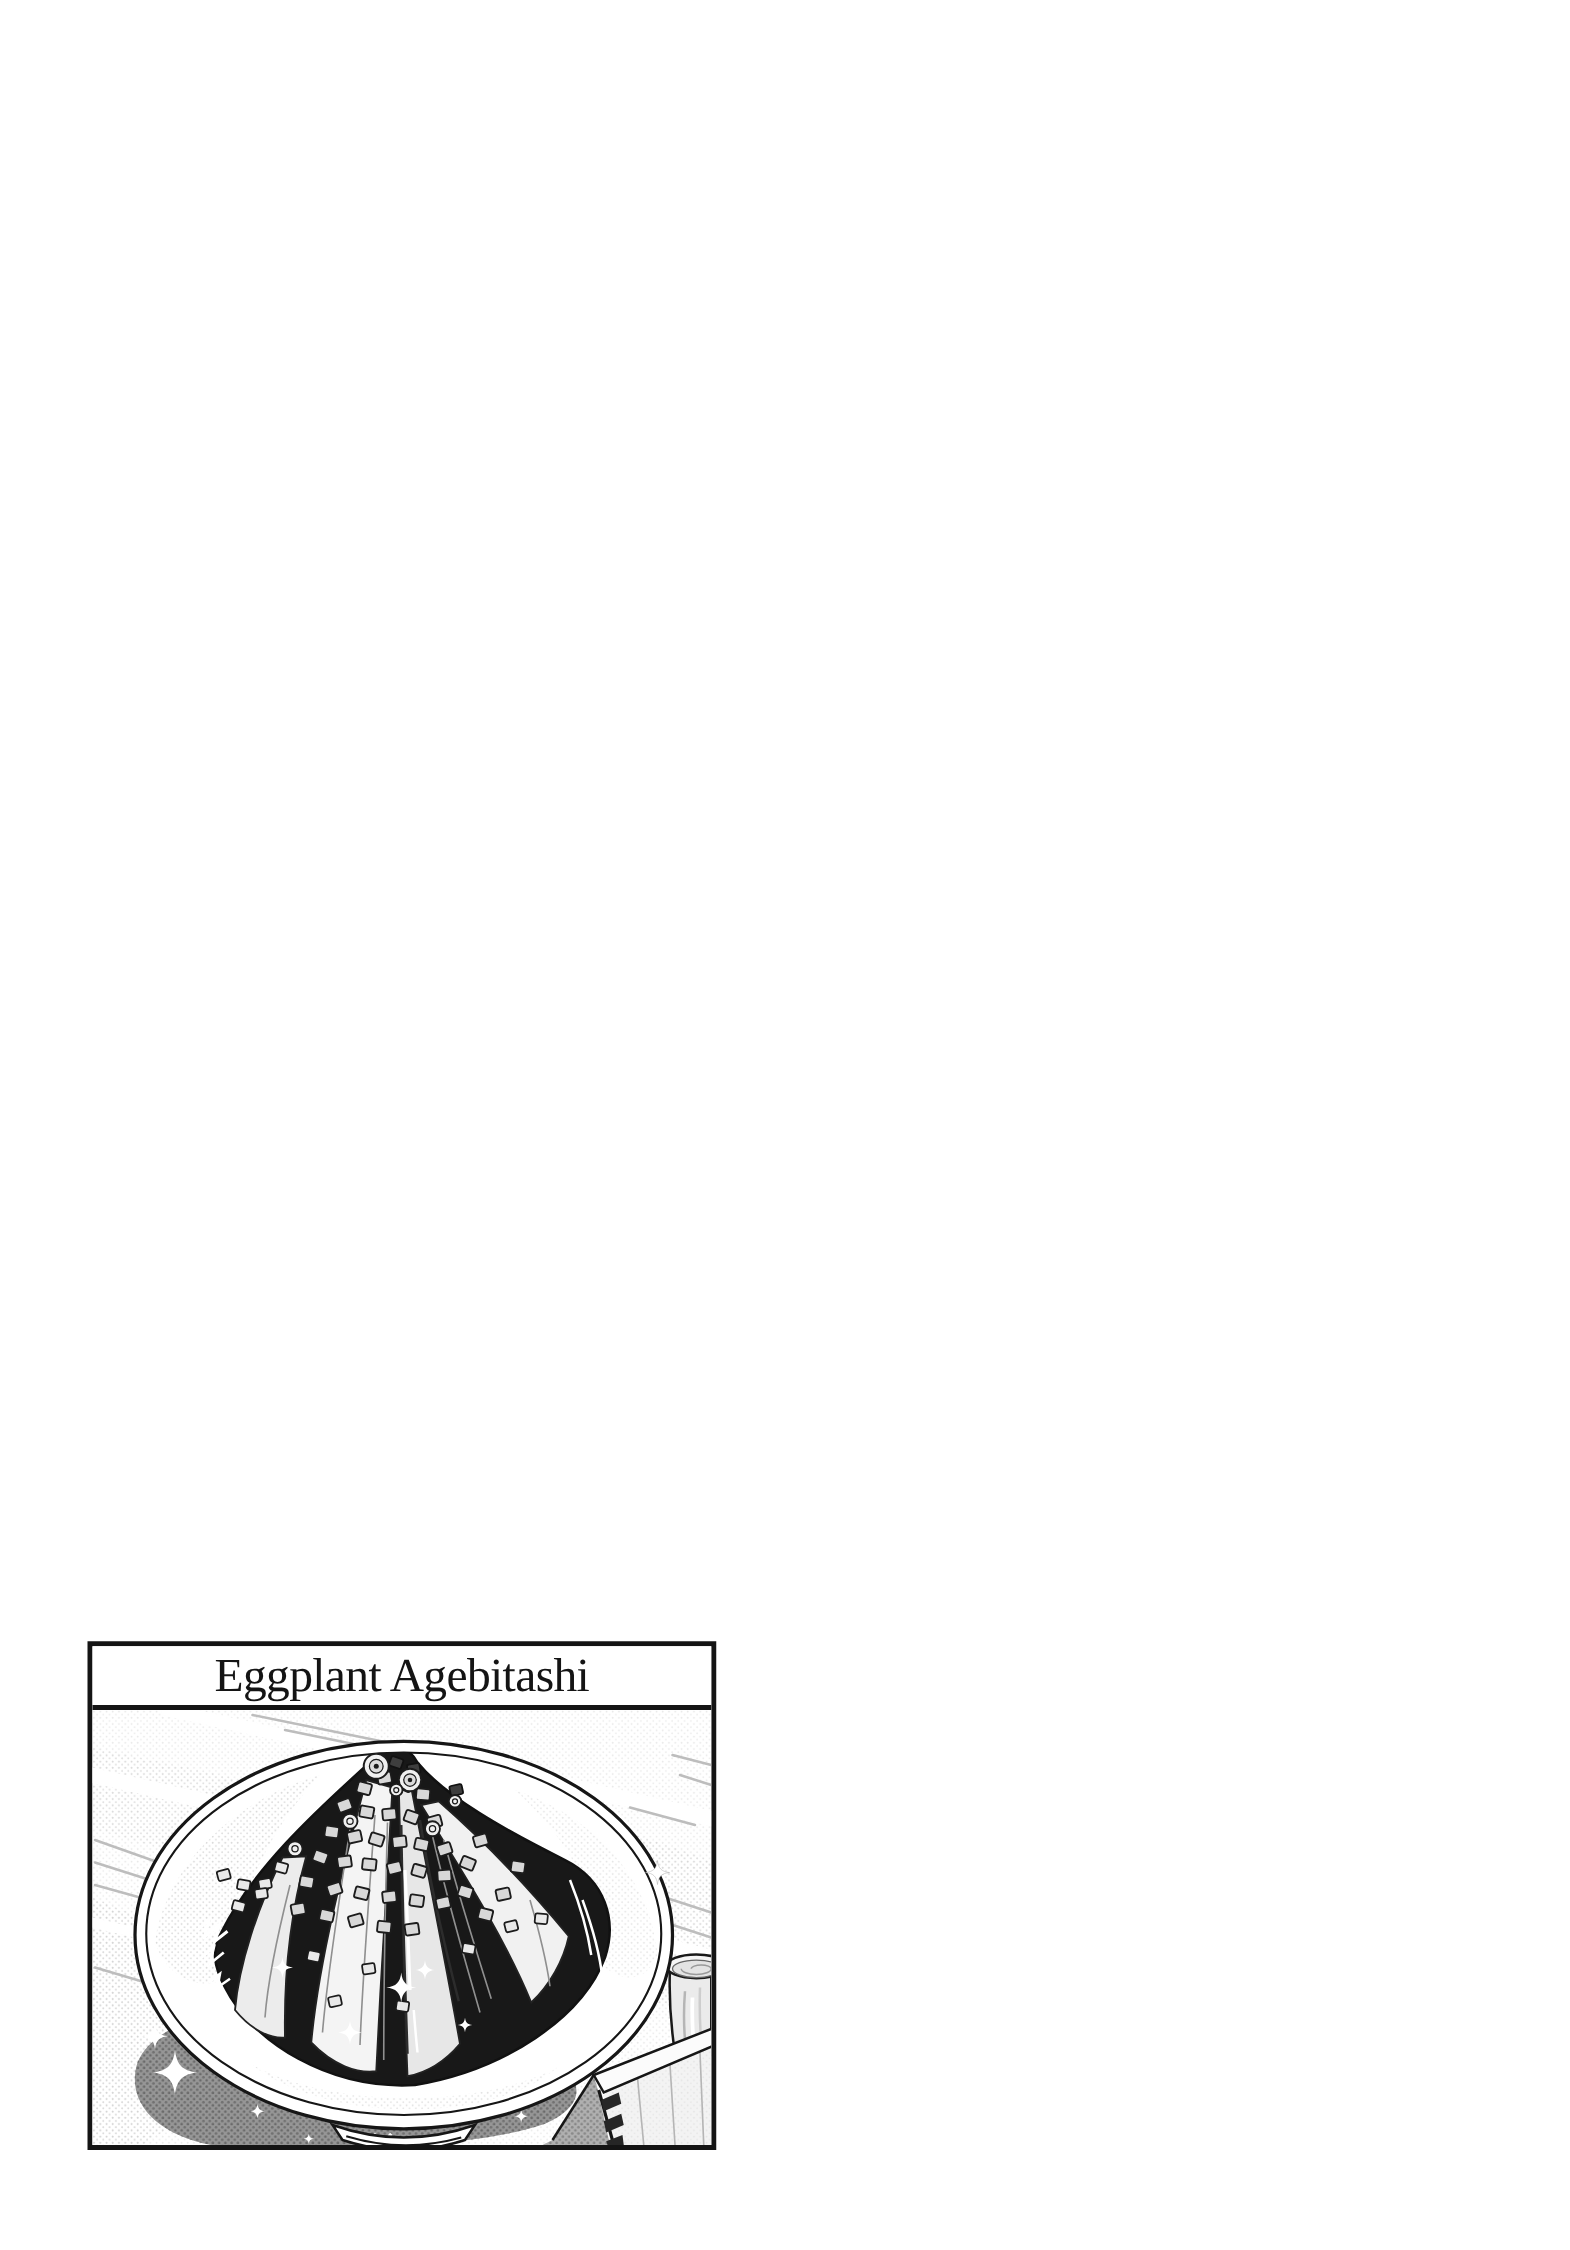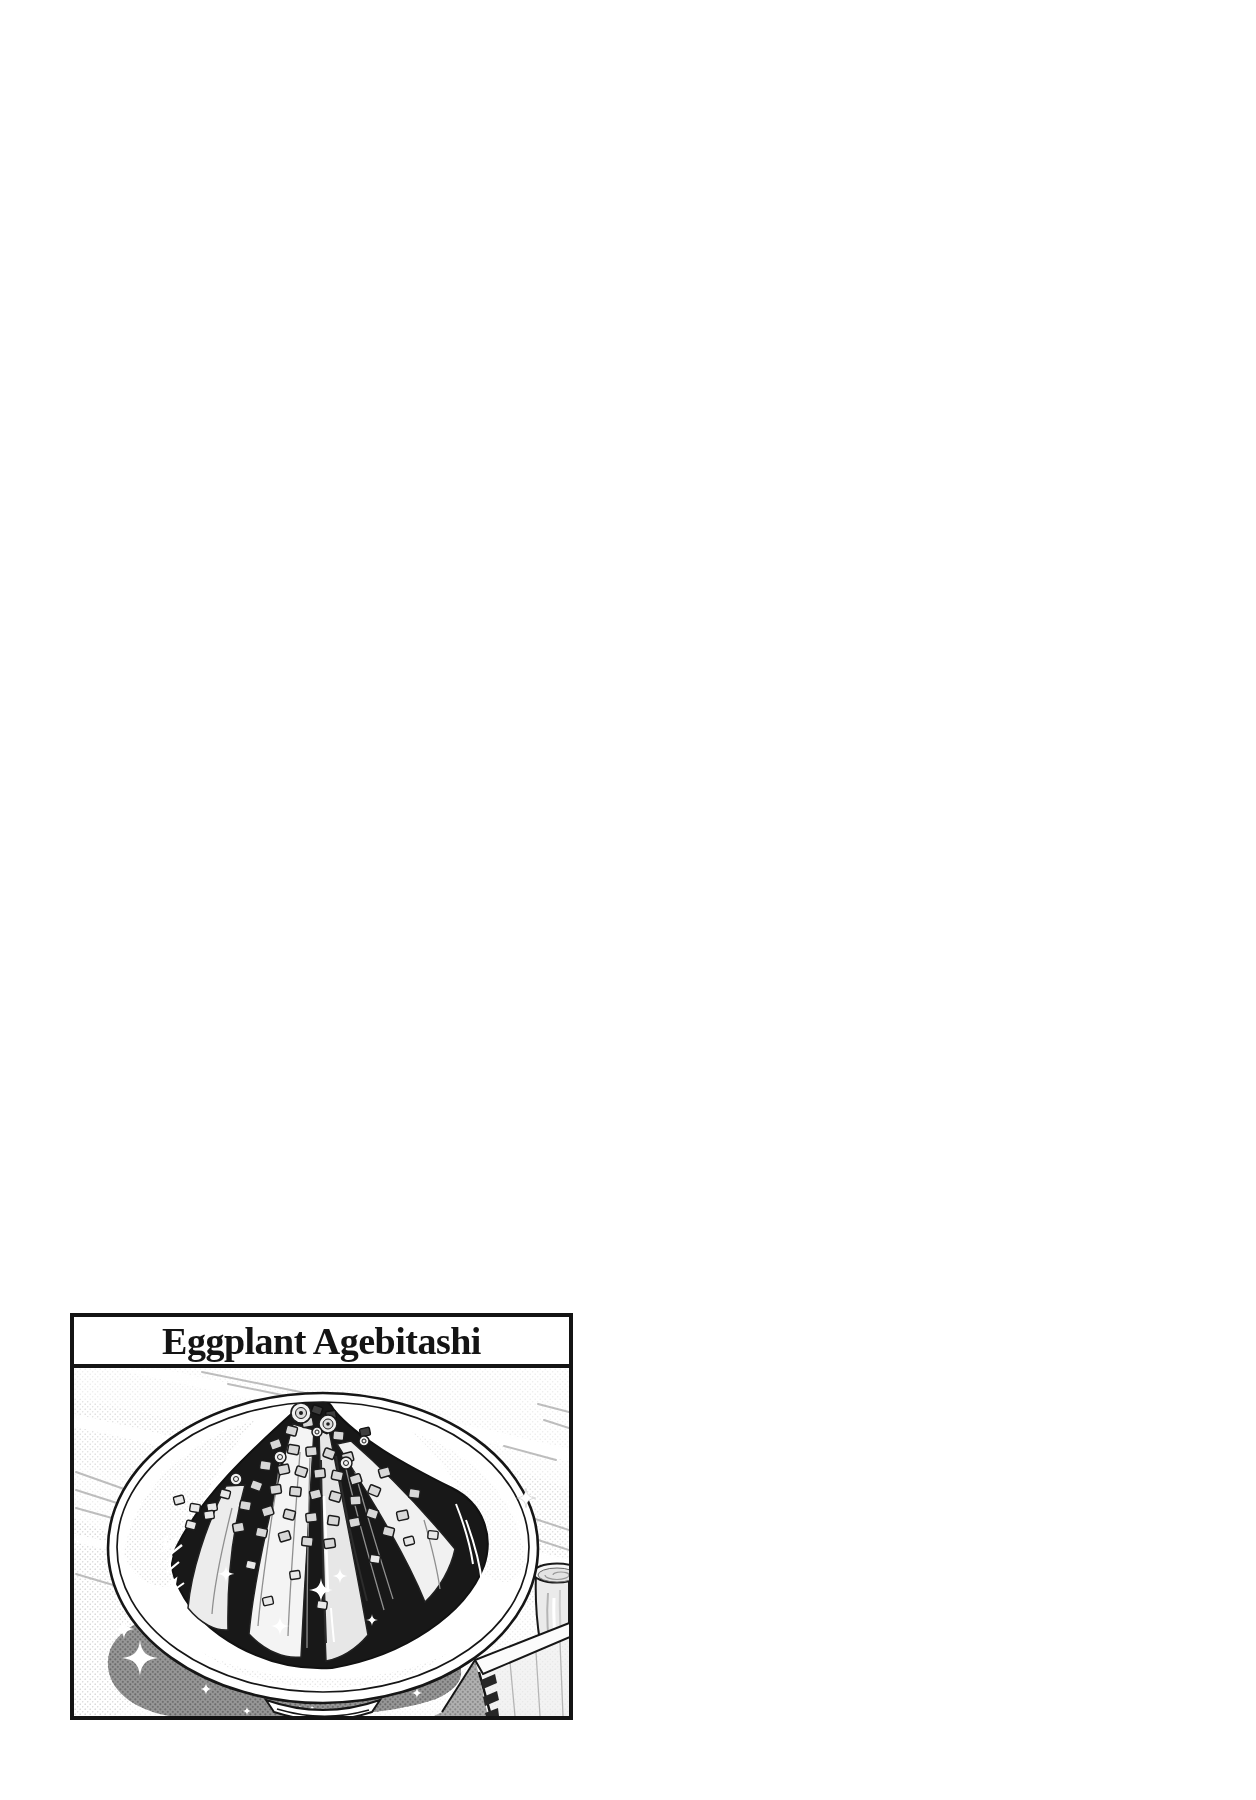--- a/index.html
+++ b/index.html
@@ -20,21 +20,21 @@
   }
   .panel-title-box{
     height:47px;
     border-bottom:4px solid #141414;
     display:flex;align-items:center;justify-content:center;
     background:#ffffff;
   }
   .panel-title{
     margin:0;
     font-size:38px;
-    font-weight:700;
+    font-weight:400;
     letter-spacing:-0.5px;
     color:#141414;
     font-family:"Liberation Serif","DejaVu Serif",serif;
     white-space:nowrap;
   }
   .panel-art{height:348px;overflow:hidden;background:#fff;}
   .panel-art svg{display:block;width:100%;height:100%;}
 </style>
 </head>
 <body>

